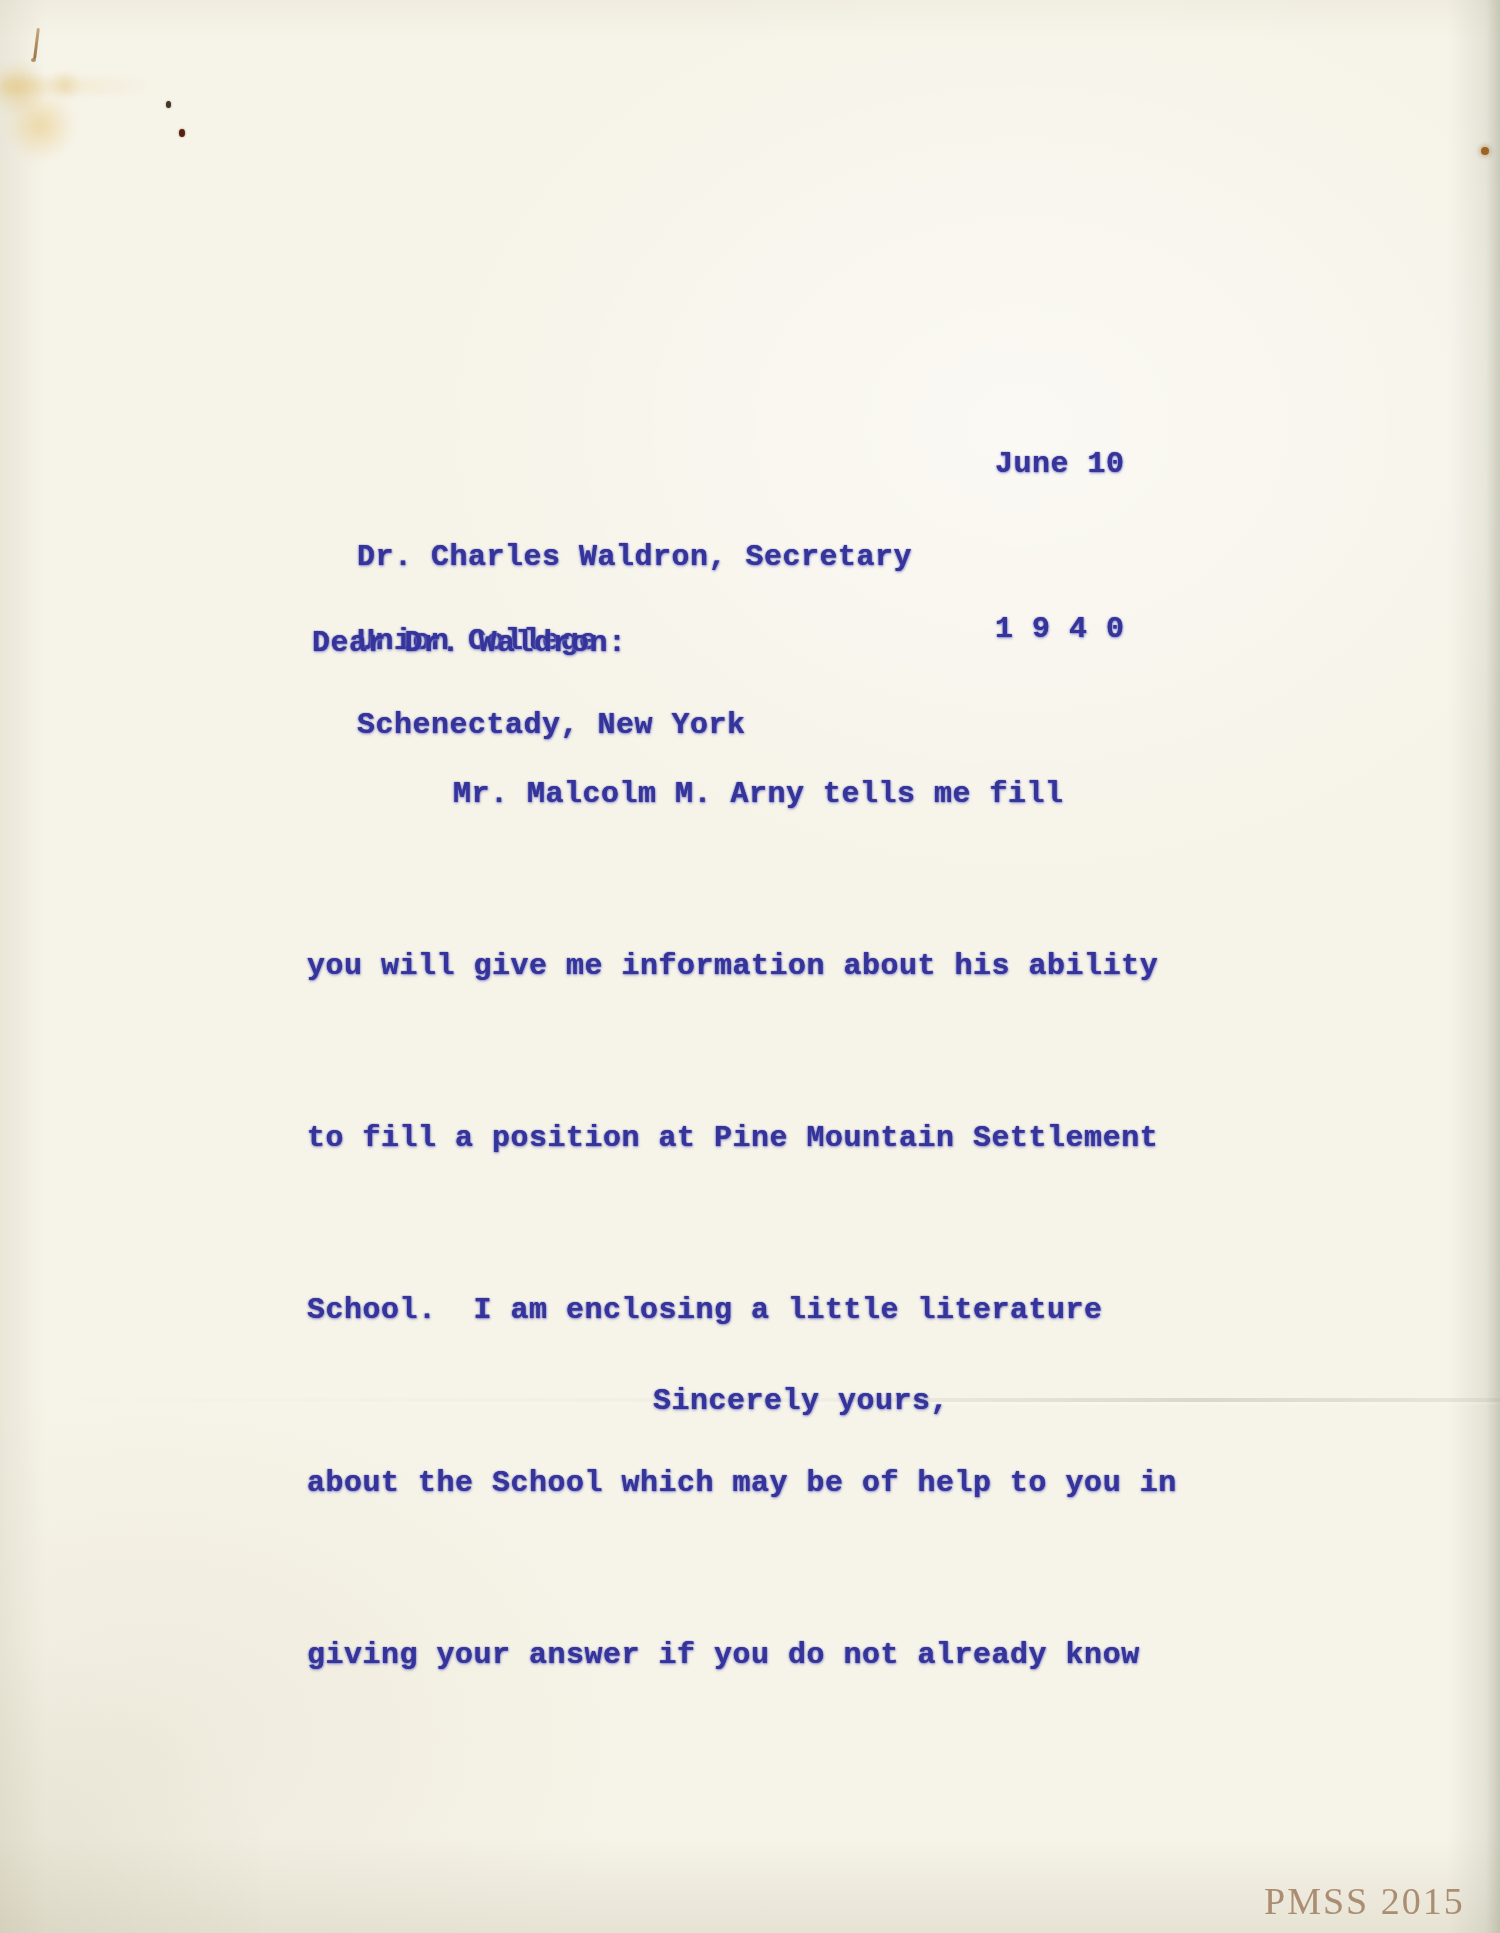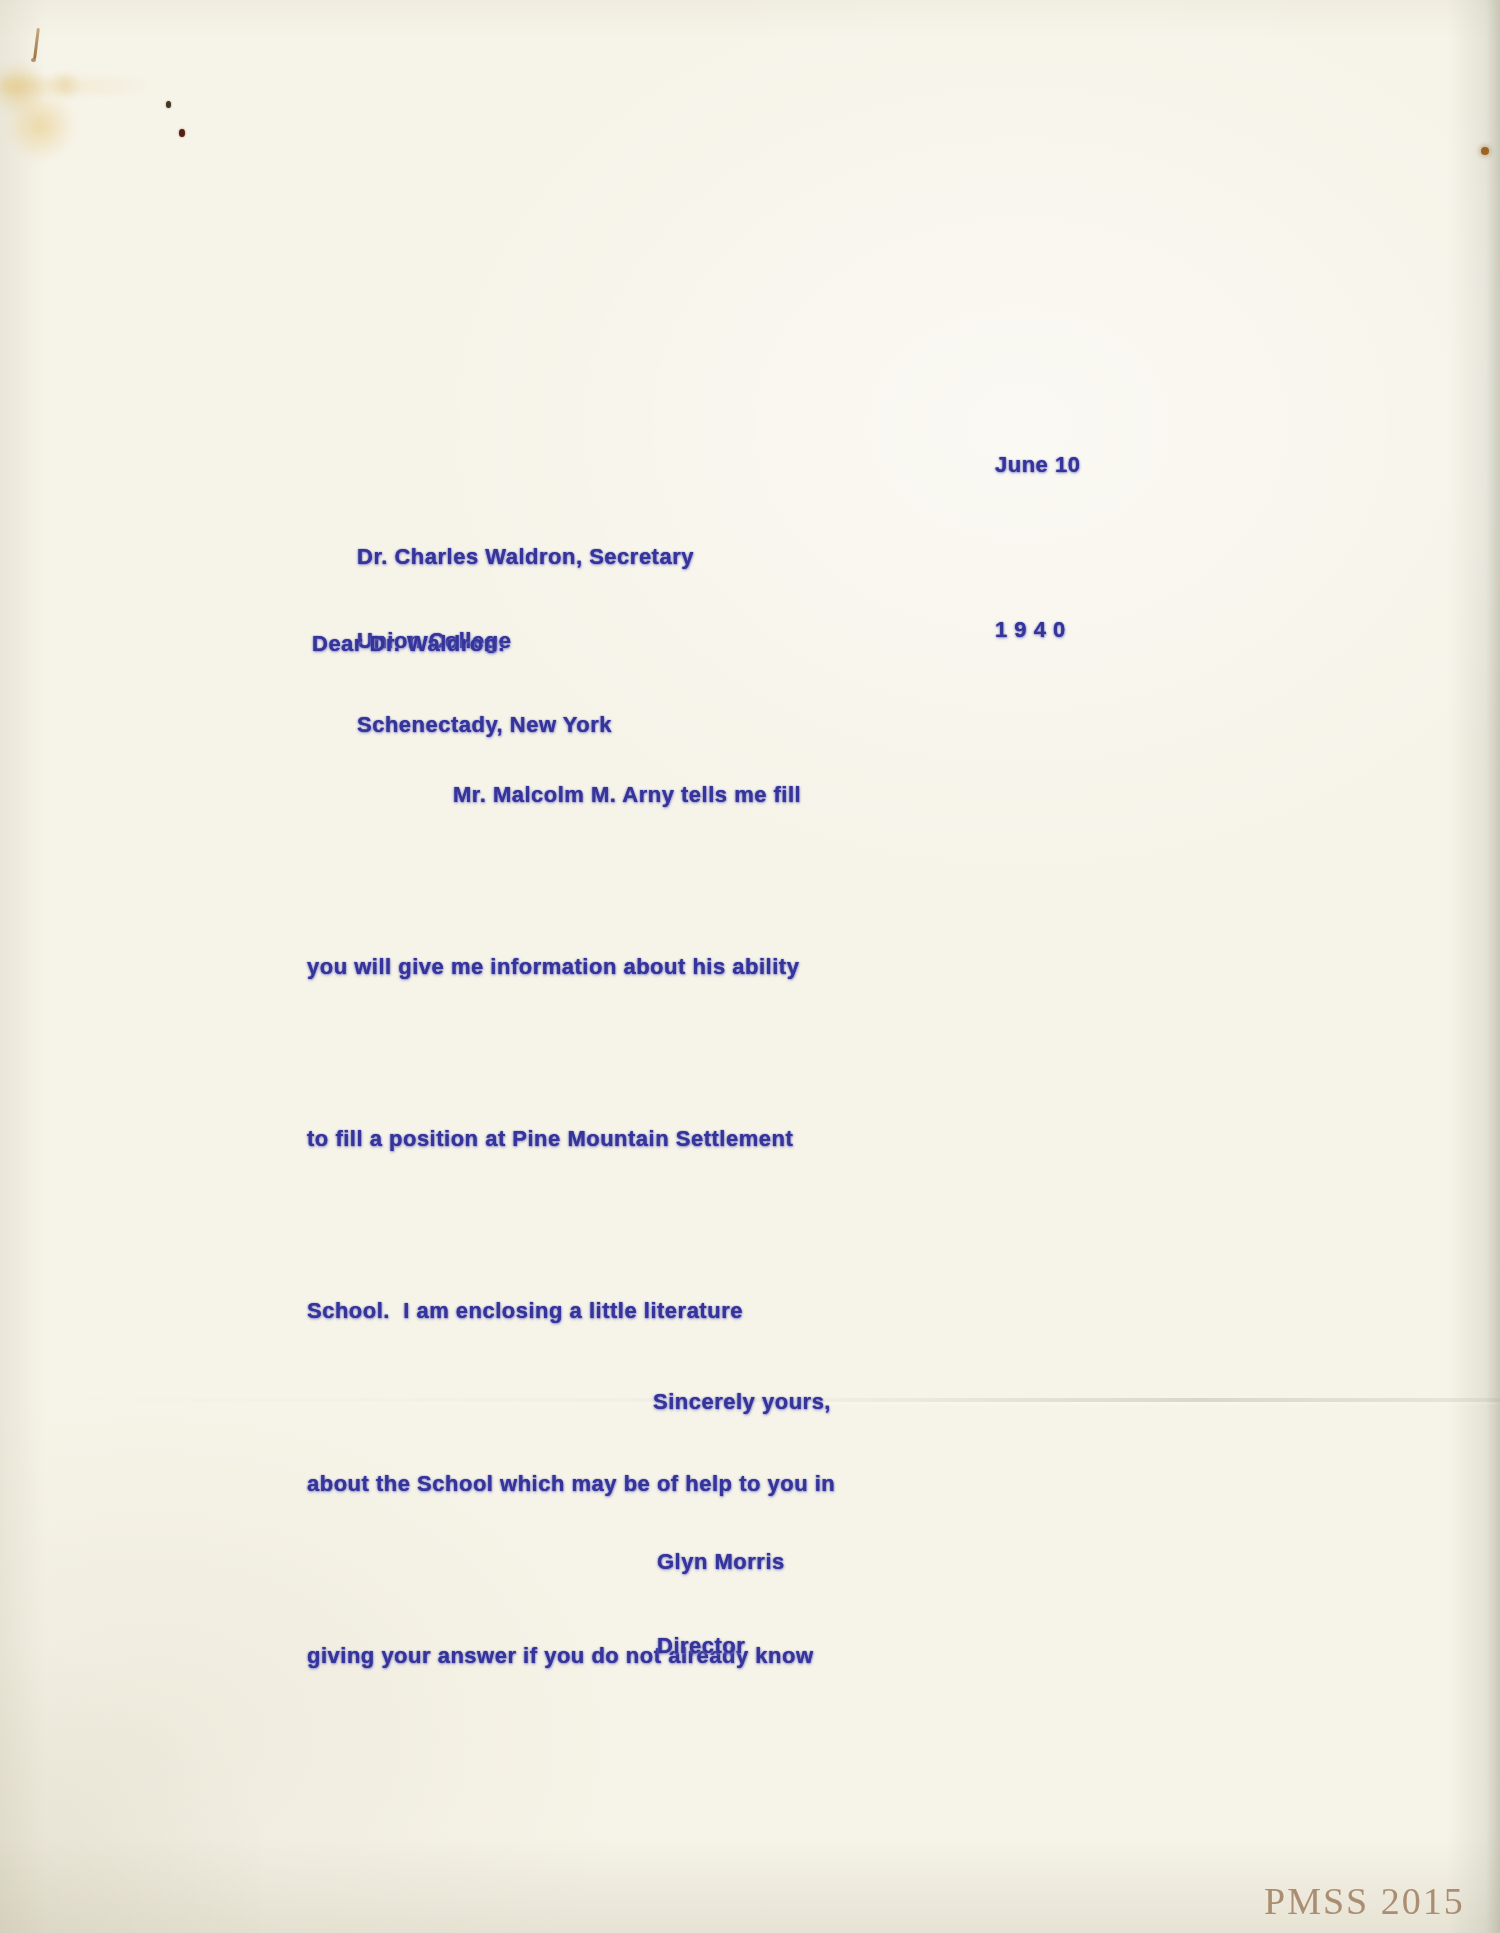--- a/index.html
+++ b/index.html
@@ -17,22 +17,22 @@
       linear-gradient(to right, rgba(190,185,160,0.22) 0px, rgba(190,185,160,0) 3%, rgba(190,185,160,0) 96.5%, rgba(165,168,148,0.30) 100%),
       linear-gradient(to bottom, rgba(205,200,175,0.15) 0px, rgba(205,200,175,0) 2%, rgba(205,200,175,0) 95%, rgba(185,180,155,0.26) 100%),
       #f6f3e8;
     overflow: hidden;
     font-family: "DejaVu Sans Mono", monospace;
   }
 
   
   .type {
     position: absolute;
-    font-family: Liberation Sans, sans-serif;
-    font-size: 22px;
+    font-family: Liberation Mono, monospace;
+    font-size: 30px;
     font-weight: bold;
     color: #34349a;
     letter-spacing: 0.5px;
     white-space: pre;
     text-shadow:
       0 0 1px rgba(62,62,165,0.95),
       1px 1px 2px rgba(125,125,200,0.55),
       -1px 0 2px rgba(125,125,200,0.45),
       0 2px 3px rgba(140,140,205,0.30);
   }
@@ -164,20 +164,16 @@
     <div>about the School which may be of help to you in</div>
     <div>giving your answer if you do not already know</div>
     
     
     
     
   </div>
 
   <div class="type closing">Sincerely yours,</div>
 
-  <div class="type sig-block">
-    <div>Glyn Morris</div>
-    <div>Director</div>
-  </div>
 
   <div class="watermark">PMSS 2015</div>
 
 </div>
 
 </body></html>

